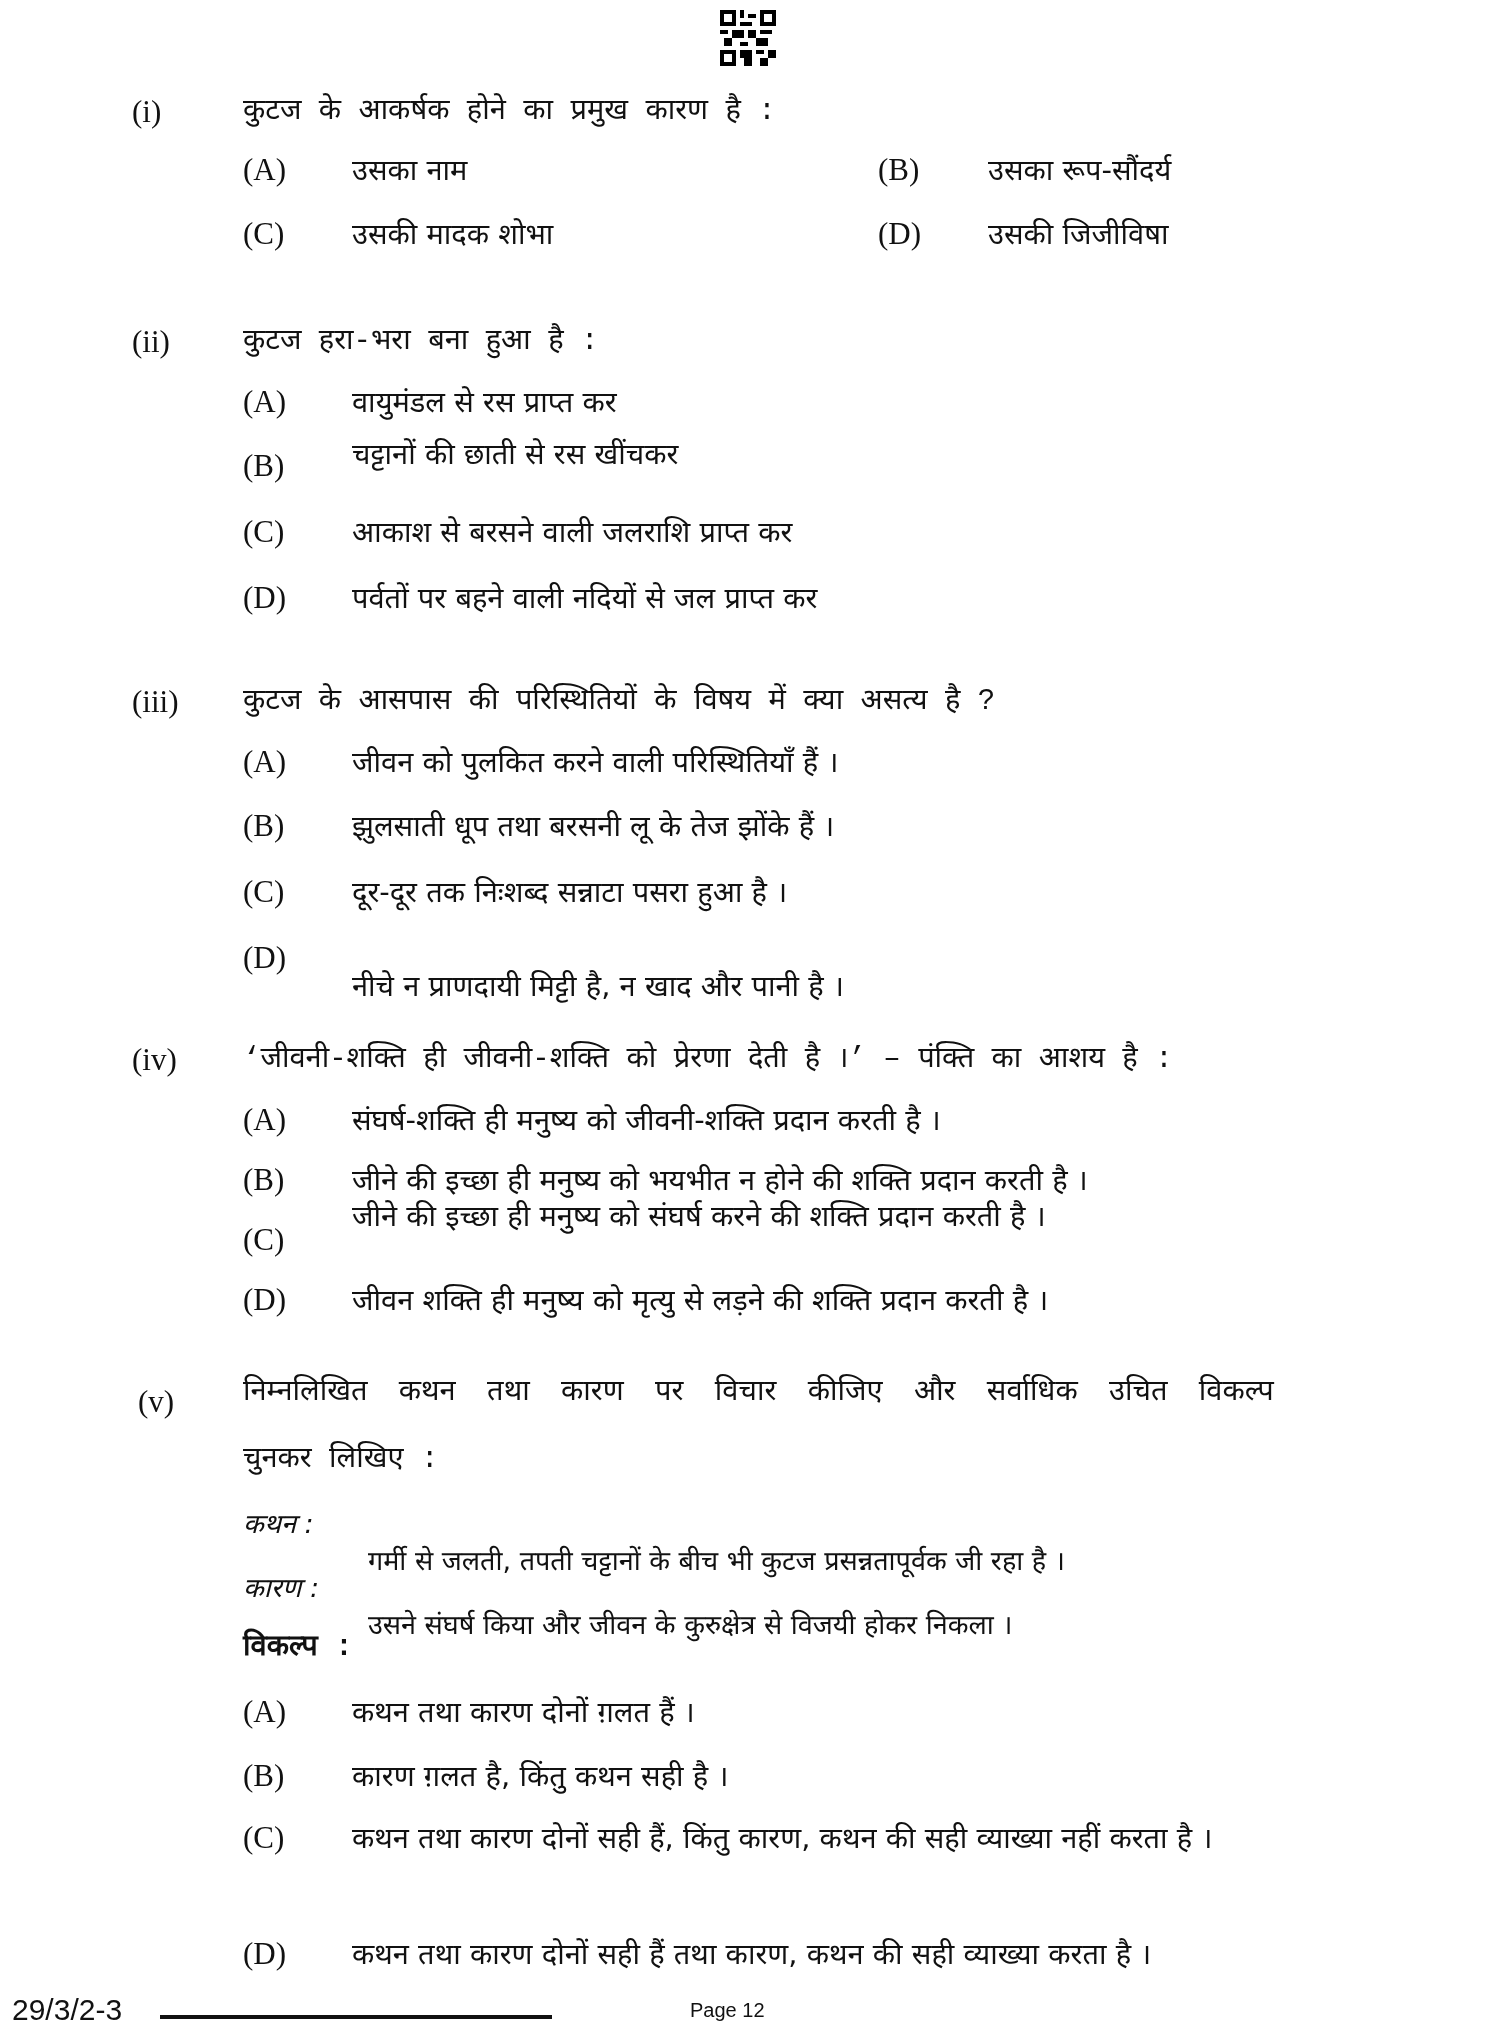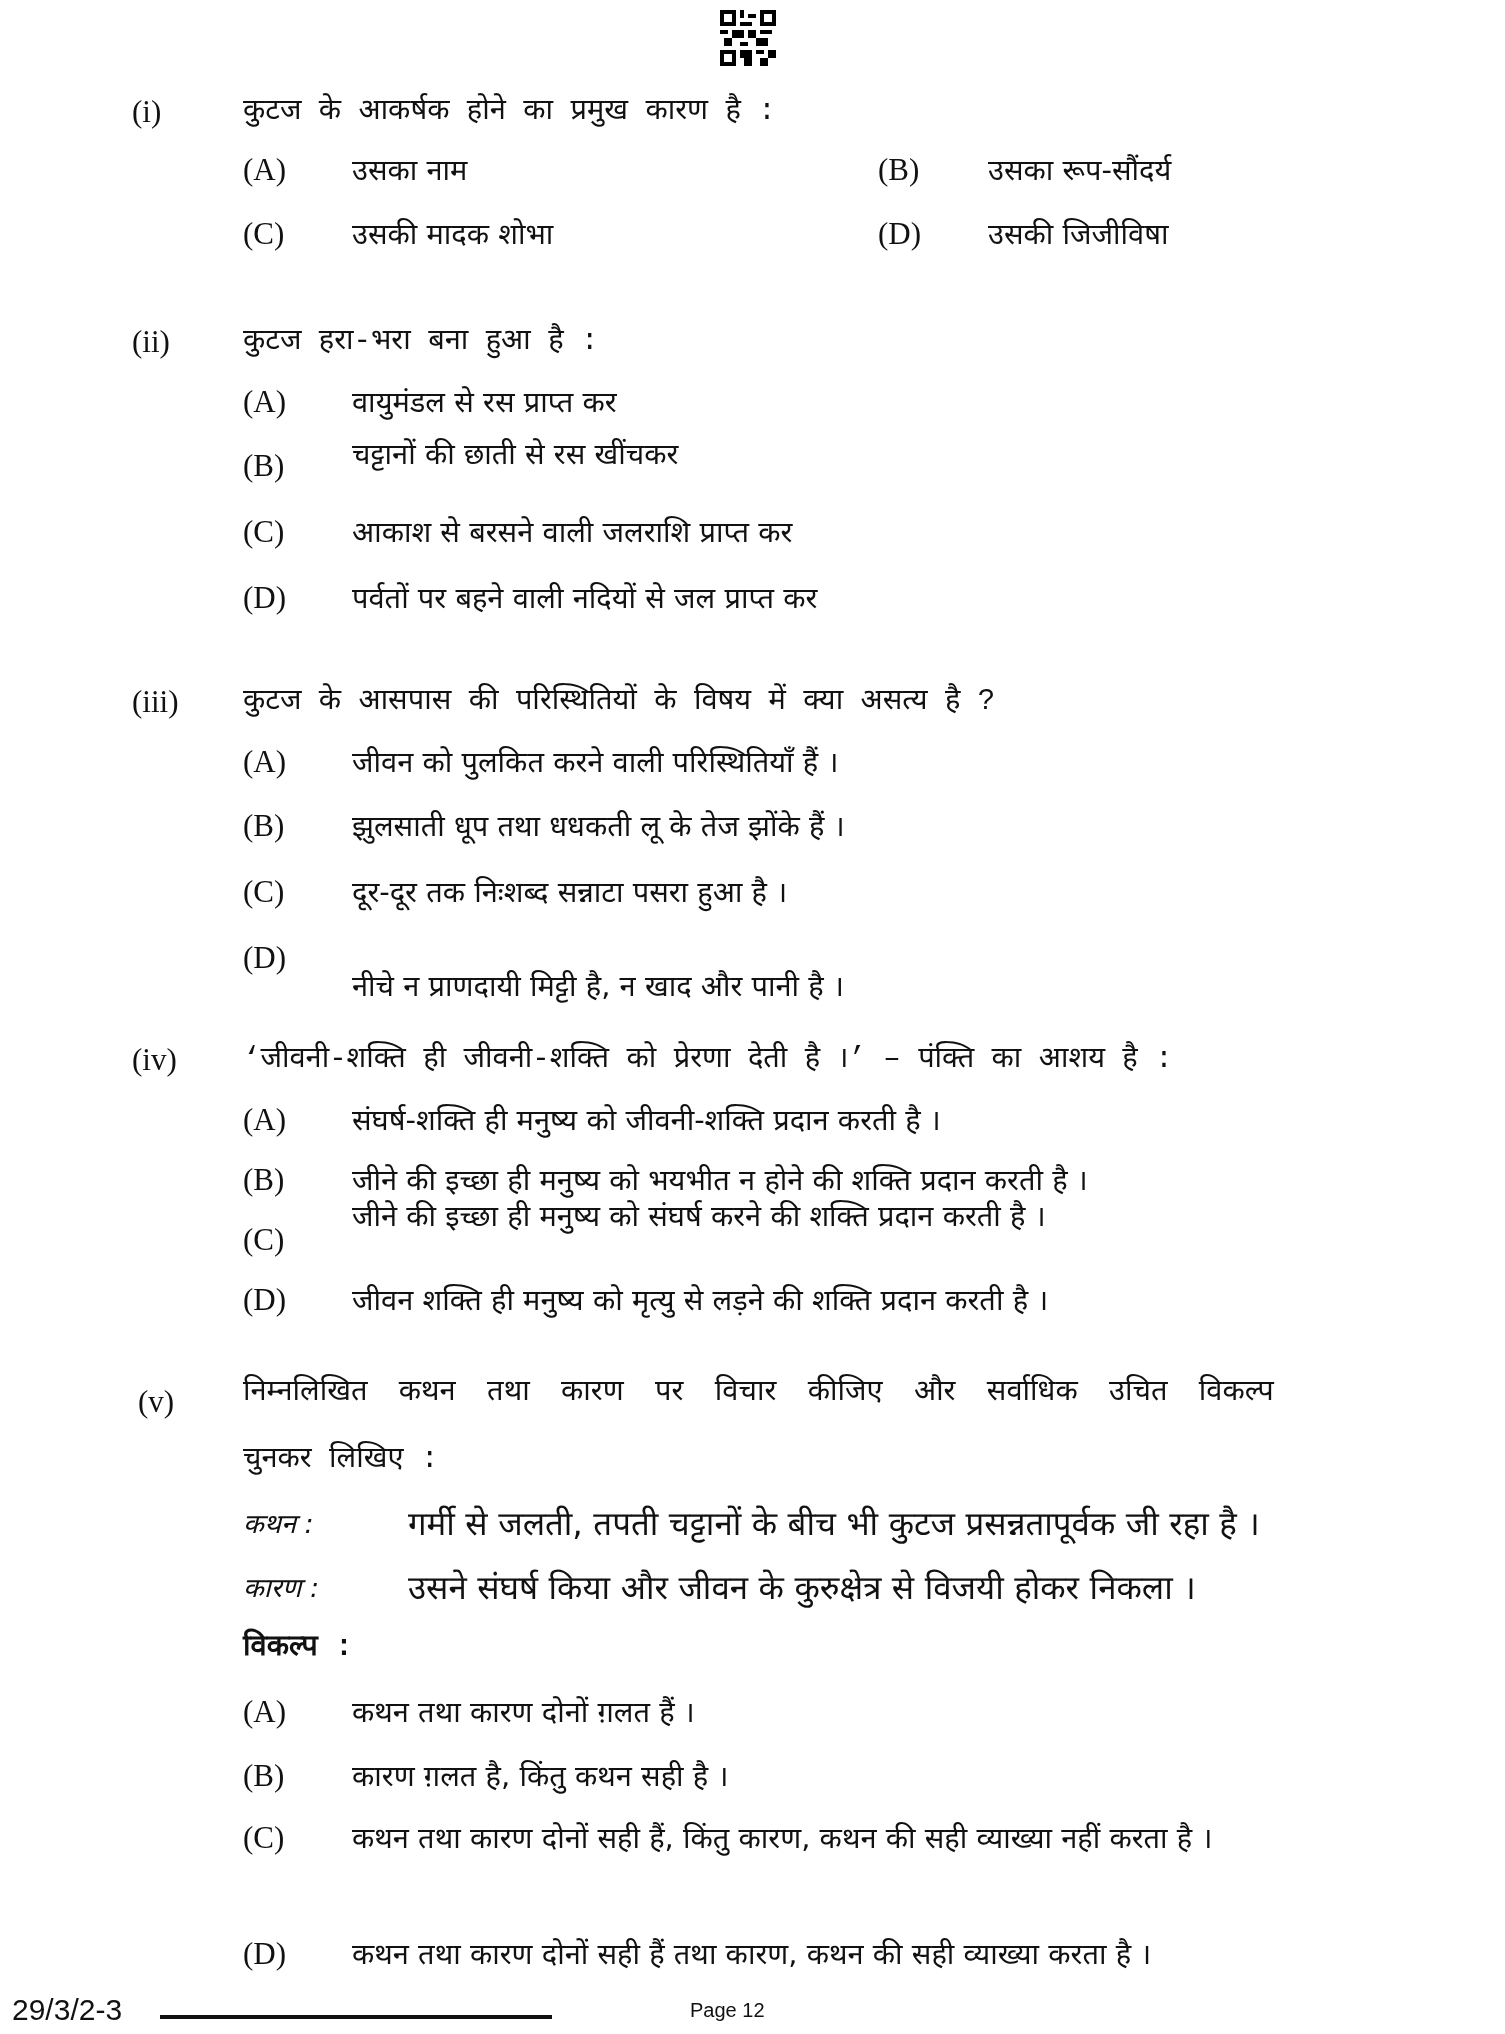--- a/index.html
+++ b/index.html
@@ -20,21 +20,21 @@
   }
   .olabel {
     position: absolute; font-size: 31px; line-height: 40px;
   }
   .otext {
     position: absolute; font-family: "DejaVu Sans", sans-serif; font-size: 29px;
     line-height: 40px; white-space: nowrap;
   }
   .wrap { white-space: normal; width: 1090px; line-height: 64px; }
   .stmt-label { position: absolute; left: 243px; font-family: "DejaVu Sans", sans-serif; font-style: italic; font-size: 27px; line-height: 40px; }
-  .stmt-text { position: absolute; left: 408px; font-family: "DejaVu Sans", sans-serif; font-size: 33px; line-height: 40px; white-space: nowrap; }
+  .stmt-text { position: absolute; left: 368px; font-family: "DejaVu Sans", sans-serif; font-size: 27px; line-height: 40px; white-space: nowrap; margin-top: 37px; }
   .bold { font-weight: bold; }
   .footer-code { position: absolute; left: 12px; top: 1992px; font-family: Liberation Sans, sans-serif; font-size: 30px; line-height: 36px; }
   .footer-line { position: absolute; left: 160px; top: 2015px; width: 392px; height: 4px; background: #111; }
   .footer-page { position: absolute; left: 690px; top: 1992px; font-family: "Liberation Sans", sans-serif; font-size: 20px; line-height: 36px; }
 </style>
 </head>
 <body>
 
 <svg class="qr" viewBox="0 0 14 14" shape-rendering="crispEdges">
   <rect x="0" y="0" width="14" height="14" fill="#fff"></rect>
@@ -86,21 +86,21 @@
   <span class="olabel" style="left:243px;top:578px">(D)</span>
   <span class="otext" style="left:352px;top:578px">पर्वतों पर बहने वाली नदियों से जल प्राप्त कर</span>
 </div>
 
 <div>
   <span class="qnum" style="top:682px">(iii)</span>
   <span class="qtext" style="top:682px">कुटज के आसपास की परिस्थितियों के विषय में क्या असत्य है ?</span>
   <span class="olabel" style="left:243px;top:742px">(A)</span>
   <span class="otext" style="left:352px;top:742px">जीवन को पुलकित करने वाली परिस्थितियाँ हैं ।</span>
   <span class="olabel" style="left:243px;top:806px">(B)</span>
-  <span class="otext" style="left:352px;top:806px">झुलसाती धूप तथा धधकती लू के तेज झोंके हैं ।</span>
+  <span class="otext" style="left:352px;top:806px">झुलसाती धूप तथा बरसनी लू के तेज झोंके हैं ।</span>
   <span class="olabel" style="left:243px;top:872px">(C)</span>
   <span class="otext" style="left:352px;top:872px">दूर-दूर तक निःशब्द सन्नाटा पसरा हुआ है ।</span>
   <span class="olabel" style="left:243px;top:938px">(D)</span>
   <span class="otext" style="left:352px;top:966px">नीचे न प्राणदायी मिट्टी है, न खाद और पानी है ।</span>
 </div>
 
 <div>
   <span class="qnum" style="top:1040px">(iv)</span>
   <span class="qtext" style="top:1040px">‘जीवनी-शक्ति ही जीवनी-शक्ति को प्रेरणा देती है ।’ – पंक्ति का आशय है :</span>
   <span class="olabel" style="left:243px;top:1100px">(A)</span>

